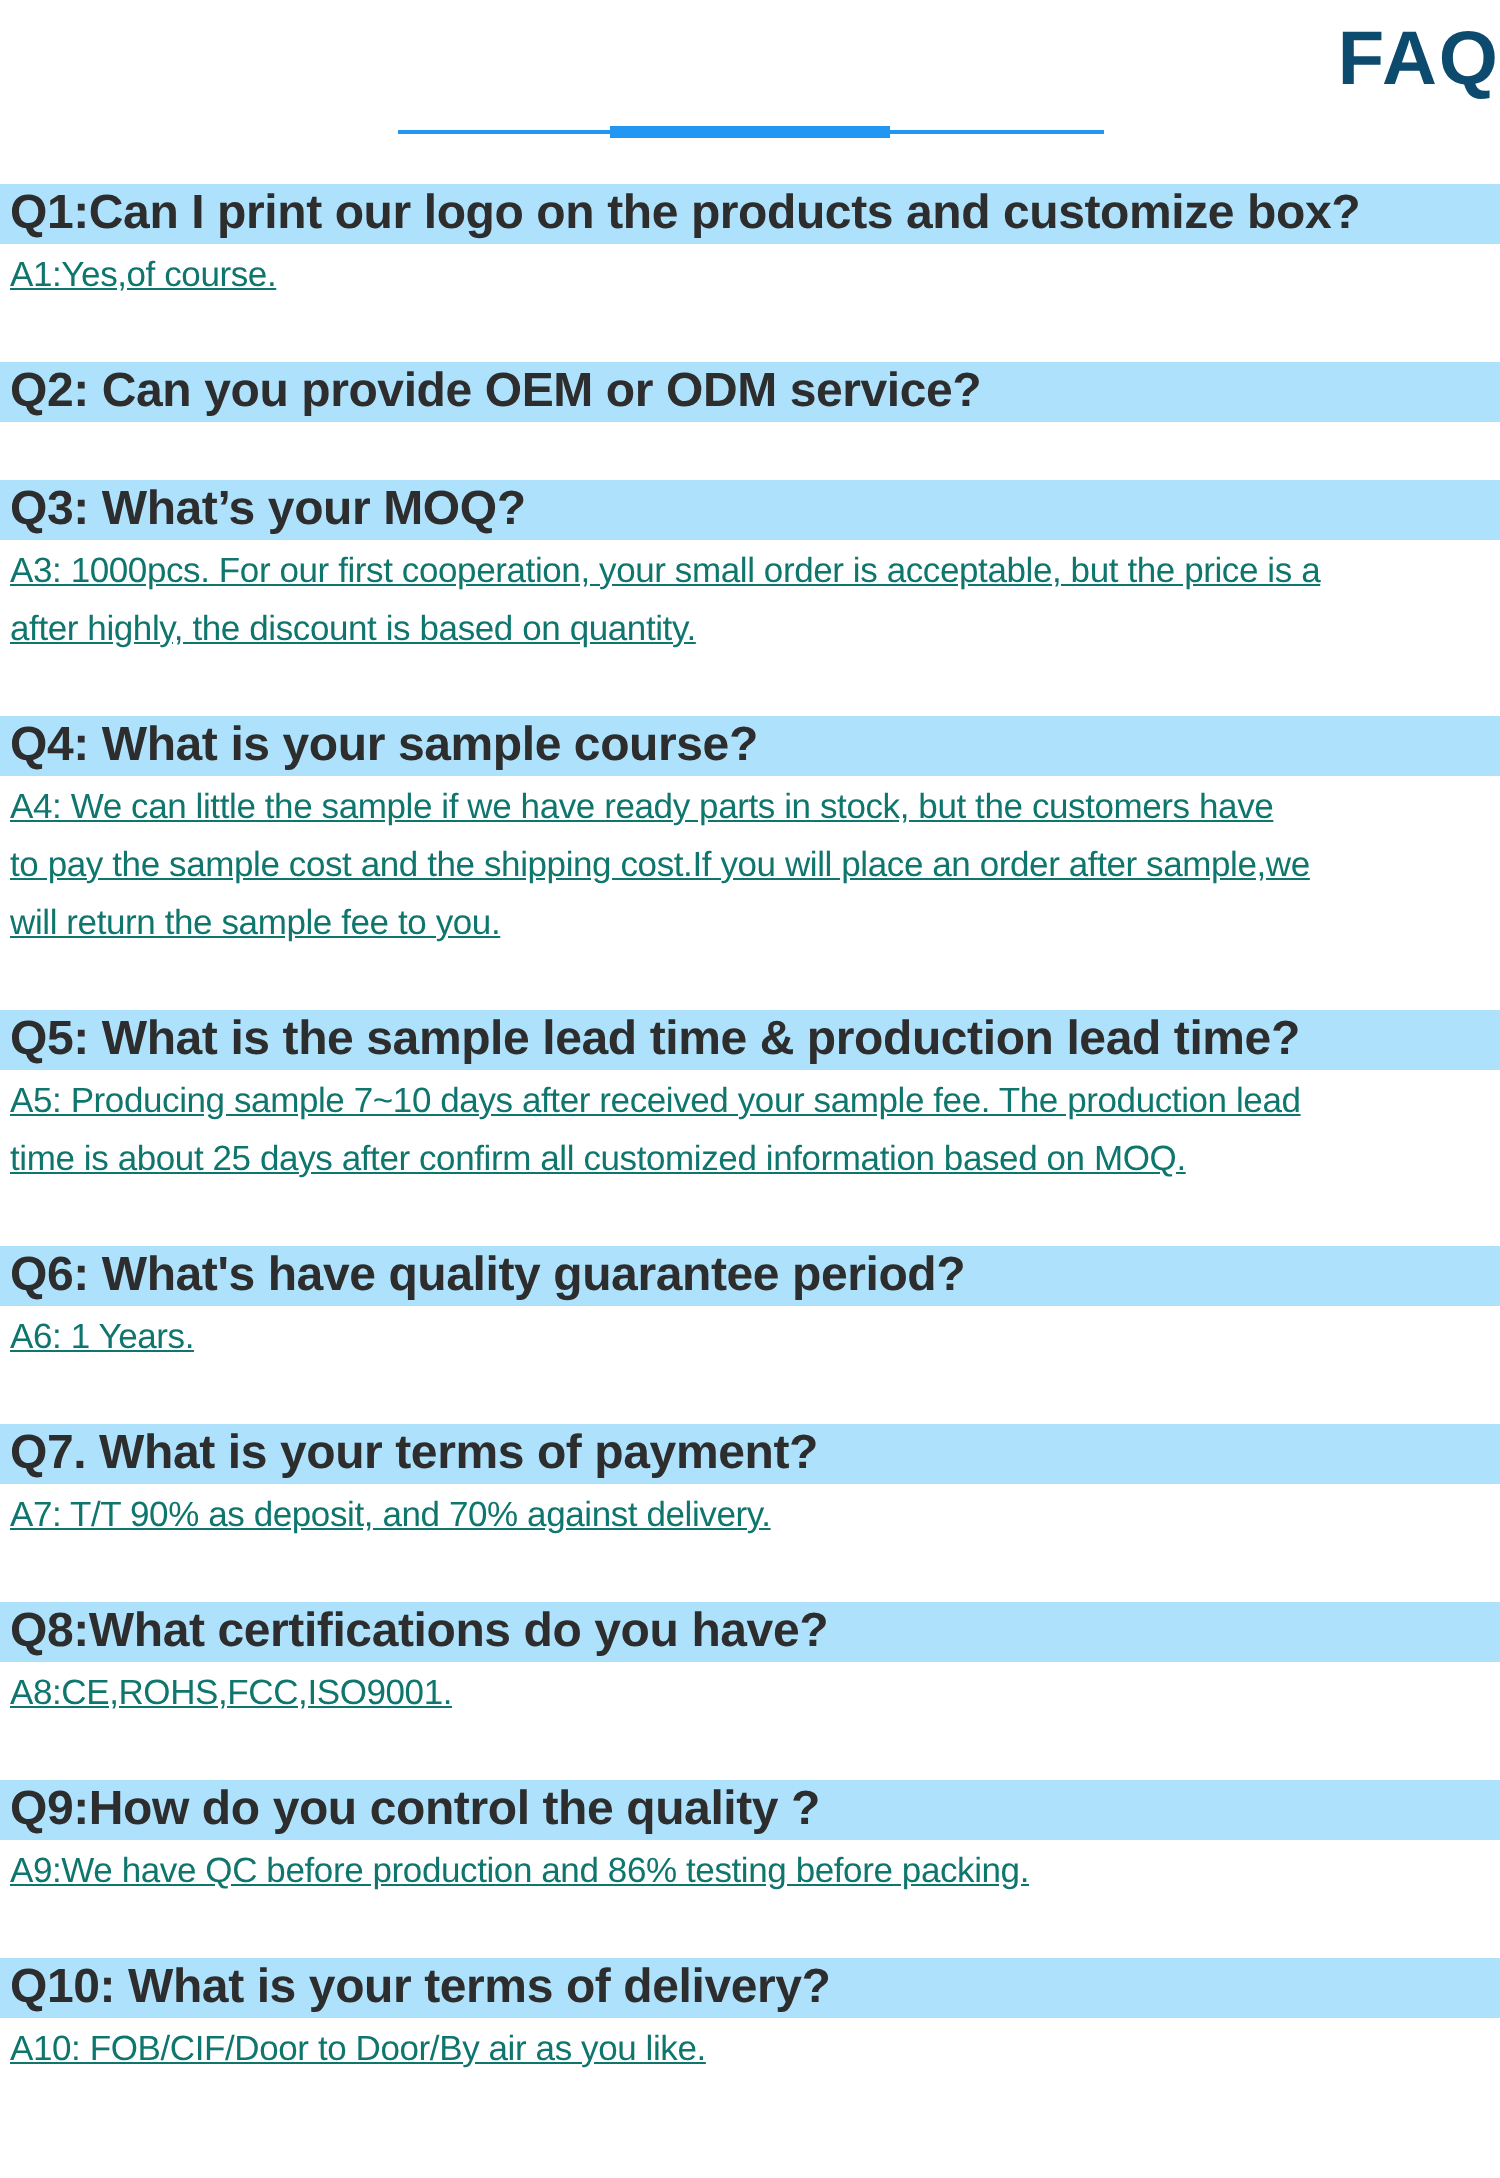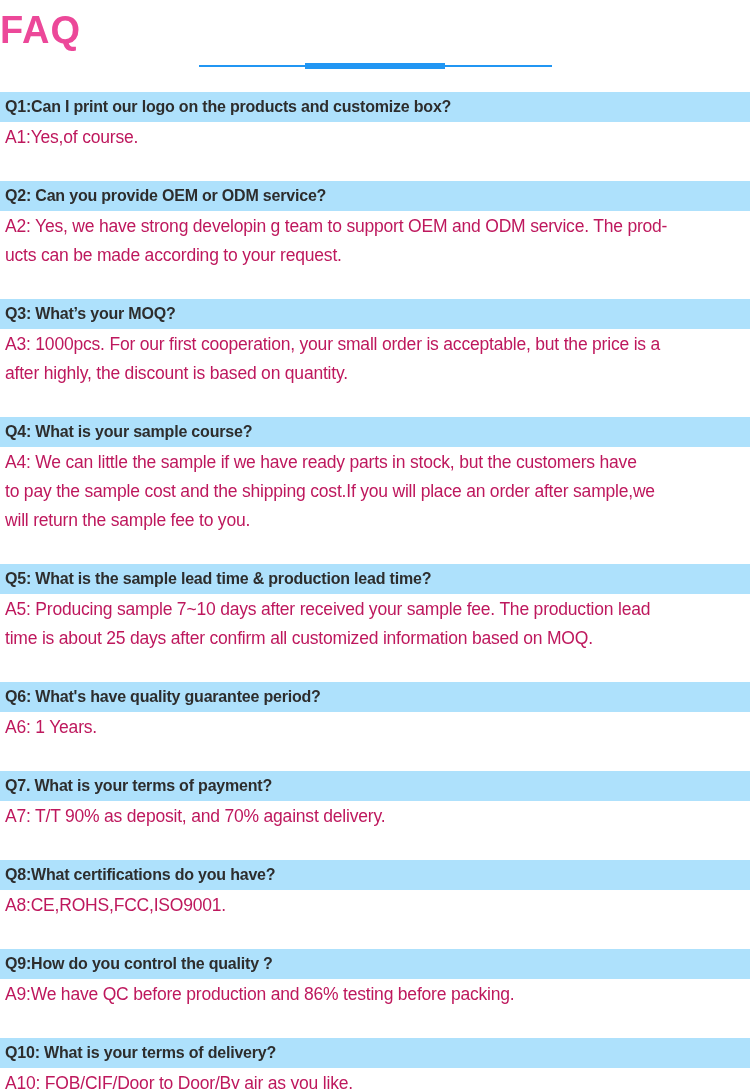--- a/index.html
+++ b/index.html
@@ -5,26 +5,27 @@
   html,body{margin:0;padding:0;background:#ffffff;}
   body{
     width:750px;
     font-family:"Liberation Sans","DejaVu Sans",sans-serif;
     -webkit-font-smoothing:antialiased;
   }
   .page{width:750px;}
   .title{
     margin:0;
     padding-top:8px;
-    text-align:left;
-    color:#ec4899;
+    text-align:right;
+    color:#0c4a6e;
     font-size:38px;
     font-weight:bold;
     letter-spacing:1px;
     line-height:44px;
+    padding-left:30px;
   }
   .divider{
     position:relative;
     width:353px;
     height:6px;
     margin:11px auto 0 auto;
   }
   .divider-line{
     position:absolute;
     left:0;right:0;top:2px;
@@ -45,34 +46,35 @@
   .faq-item:last-child{margin-bottom:0;}
   .q-bar{
     background:#aee1fc;
     height:30px;
     display:flex;
     align-items:center;
     padding:0 6px 0 5px;
     box-sizing:border-box;
   }
   .q-text{
-    font-size:16px;
+    font-size:24px;
     font-weight:bold;
     color:#2d2d2d;
     letter-spacing:-0.2px;
     white-space:nowrap;
   }
   .answer{
     margin:0;
     padding:1px 5px 0 5px;
     font-size:17.5px;
     line-height:29px;
-    color:#be185d;
+    color:#0f766e;
     letter-spacing:-0.2px;
     white-space:pre-line;
+    text-decoration:underline;
   }
 </style>
 </head>
 <body>
 
 <div class="page">
 
   <h1 class="title">FAQ</h1>
 
   <div class="divider">
@@ -86,22 +88,20 @@
       <div class="q-bar">
         <span class="q-text">Q1:Can I print our logo on the products and customize box?</span>
       </div>
       <p class="answer">A1:Yes,of course.</p>
     </section>
 
     <section class="faq-item">
       <div class="q-bar">
         <span class="q-text">Q2: Can you provide OEM or ODM service?</span>
       </div>
-      <p class="answer">A2: Yes, we have strong developin g team to support OEM and ODM service. The prod-
-ucts can be made according to your request.</p>
     </section>
 
     <section class="faq-item">
       <div class="q-bar">
         <span class="q-text">Q3: What’s your MOQ?</span>
       </div>
       <p class="answer">A3: 1000pcs. For our first cooperation, your small order is acceptable, but the price is a
 after highly, the discount is based on quantity.</p>
     </section>
 

